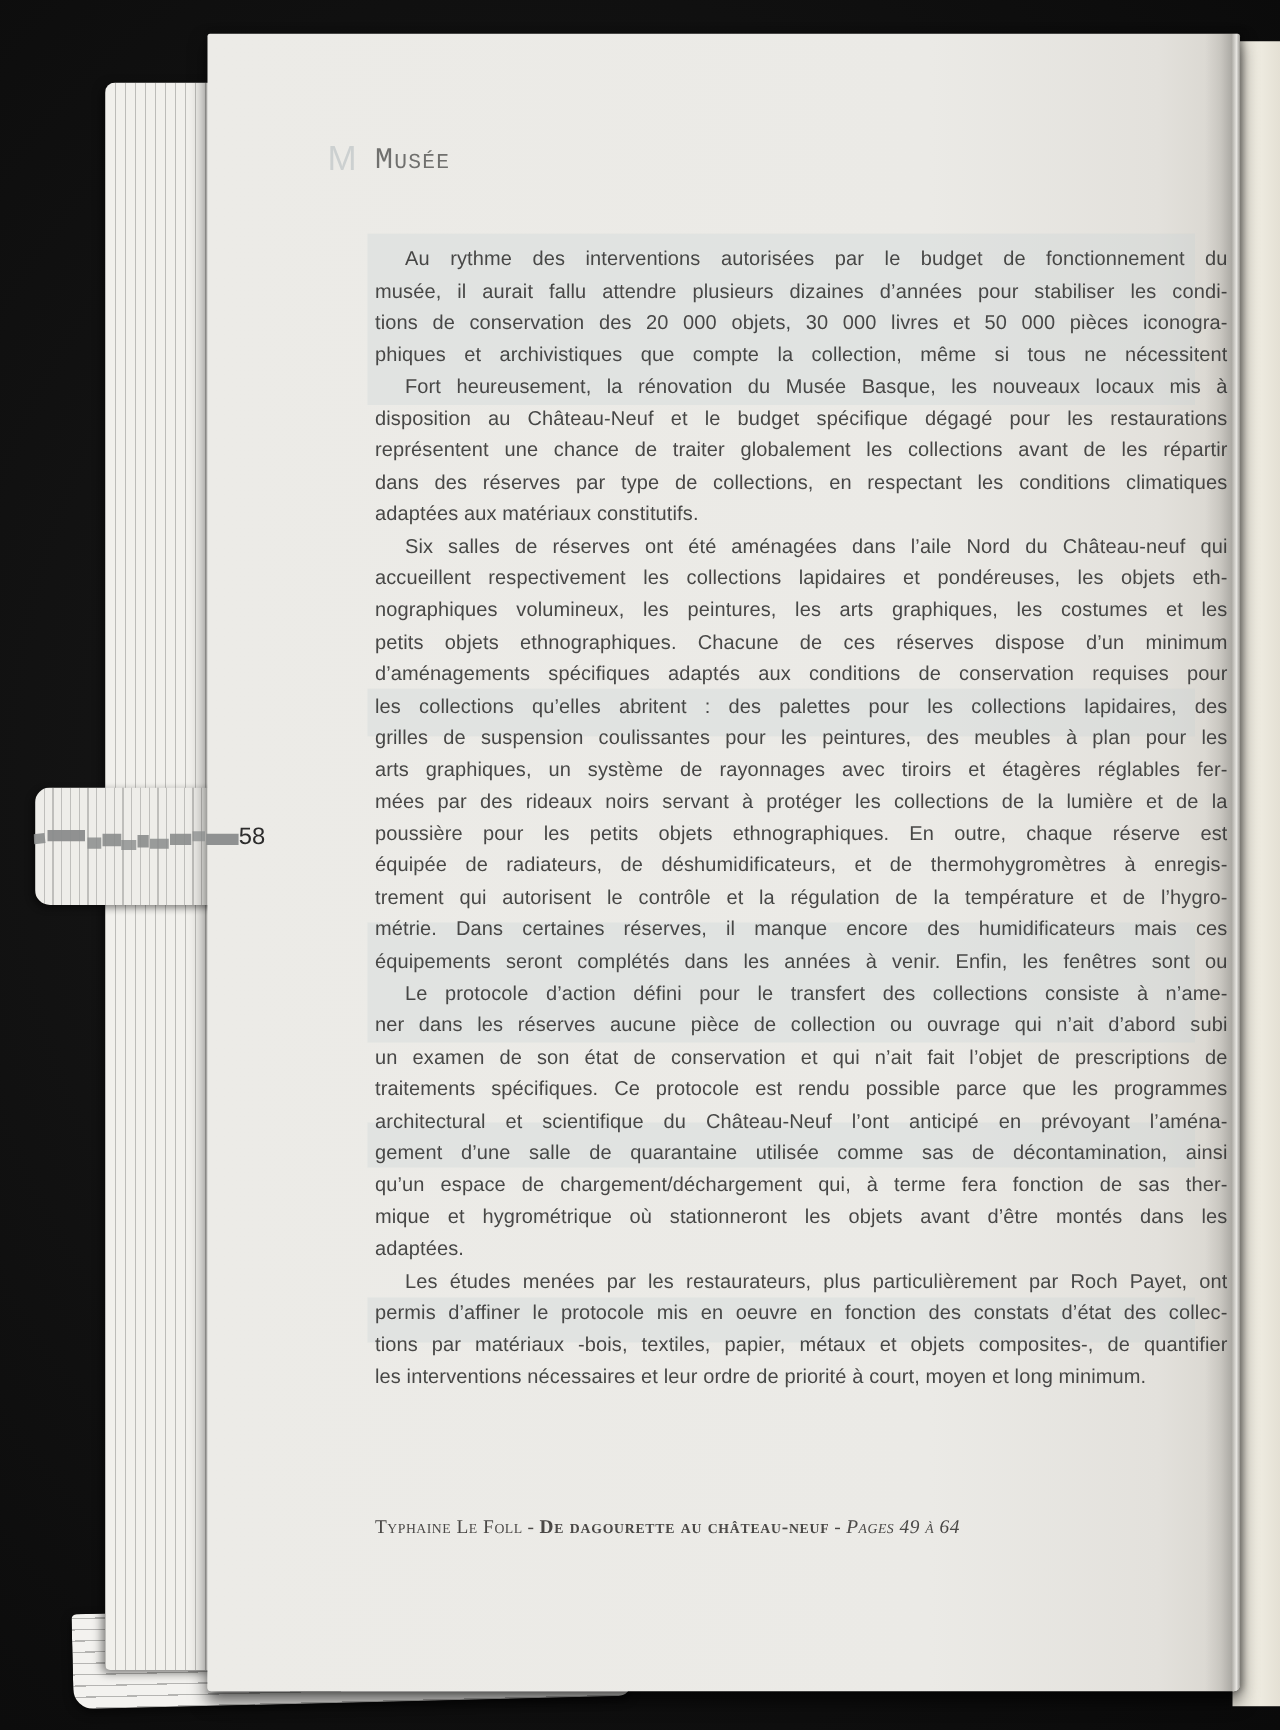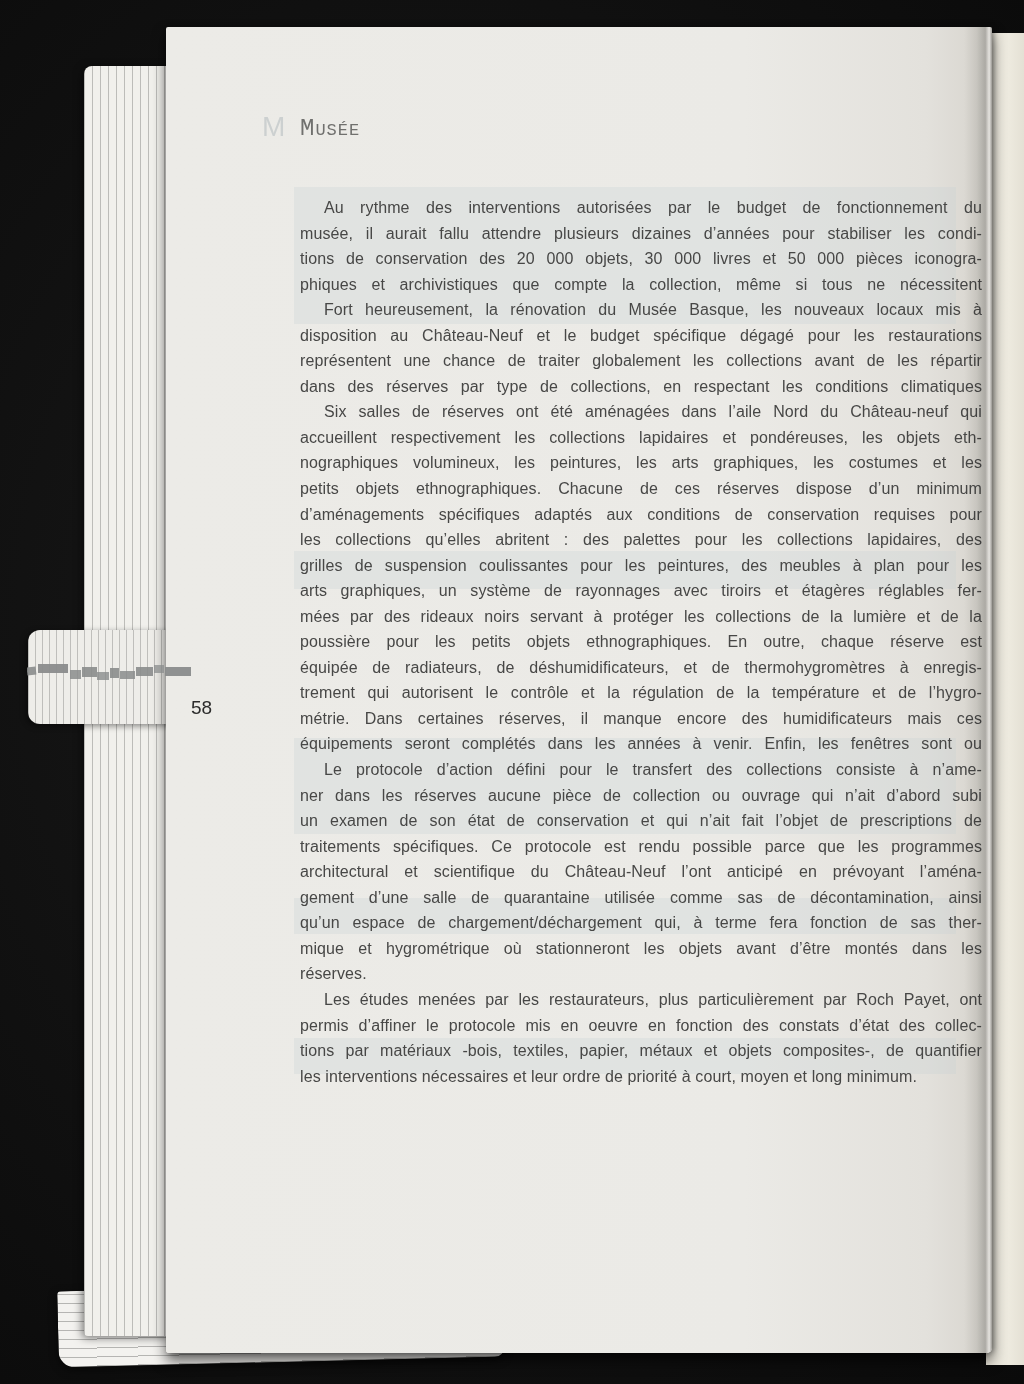--- a/index.html
+++ b/index.html
@@ -101,21 +101,21 @@
     color: #4a4846; white-space: nowrap;
   }
   .footer .f-title { font-weight: bold; letter-spacing: 0.6px; }
   .footer .f-pages { font-style: italic; }
   .footer .f-sep { padding: 0 4px; }
 
   
   .edge-marker { position: absolute; left: 27px; top: 657px; }
   .page-number {
     position: absolute; left: 191px; top: 659px;
-    font-size: 19px; color: #2c2c2c; margin-top: 38px;
+    font-size: 19px; color: #2c2c2c;
   }
 </style>
 </head>
 <body>
 
 <div class="scan">
 
   <div class="stack-bottom"></div>
   <div class="stack-left"></div>
   <div class="stack-bulge"></div>
@@ -137,20 +137,21 @@
           <div class="line first">Au rythme des interventions autorisées par le budget de fonctionnement du</div>
           <div class="line">musée, il aurait fallu attendre plusieurs dizaines d’années pour stabiliser les condi-</div>
           <div class="line">tions de conservation des 20 000 objets, 30 000 livres et 50 000 pièces iconogra-</div>
           <div class="line">phiques et archivistiques que compte la collection, même si tous ne nécessitent</div>
         </div>
         <div>
           <div class="line first">Fort heureusement, la rénovation du Musée Basque, les nouveaux locaux mis à</div>
           <div class="line">disposition au Château-Neuf et le budget spécifique dégagé pour les restaurations</div>
           <div class="line">représentent une chance de traiter globalement les collections avant de les répartir</div>
           <div class="line">dans des réserves par type de collections, en respectant les conditions climatiques</div>
+          <div class="line last">adaptées aux matériaux constitutifs.</div>
         </div>
         <div>
           <div class="line first">Six salles de réserves ont été aménagées dans l’aile Nord du Château-neuf qui</div>
           <div class="line">accueillent respectivement les collections lapidaires et pondéreuses, les objets eth-</div>
           <div class="line">nographiques volumineux, les peintures, les arts graphiques, les costumes et les</div>
           <div class="line">petits objets ethnographiques. Chacune de ces réserves dispose d’un minimum</div>
           <div class="line">d’aménagements spécifiques adaptés aux conditions de conservation requises pour</div>
           <div class="line">les collections qu’elles abritent : des palettes pour les collections lapidaires, des</div>
           <div class="line">grilles de suspension coulissantes pour les peintures, des meubles à plan pour les</div>
           <div class="line">arts graphiques, un système de rayonnages avec tiroirs et étagères réglables fer-</div>
@@ -163,30 +164,33 @@
         </div>
         <div>
           <div class="line first">Le protocole d’action défini pour le transfert des collections consiste à n’ame-</div>
           <div class="line">ner dans les réserves aucune pièce de collection ou ouvrage qui n’ait d’abord subi</div>
           <div class="line">un examen de son état de conservation et qui n’ait fait l’objet de prescriptions de</div>
           <div class="line">traitements spécifiques. Ce protocole est rendu possible parce que les programmes</div>
           <div class="line">architectural et scientifique du Château-Neuf l’ont anticipé en prévoyant l’aména-</div>
           <div class="line">gement d’une salle de quarantaine utilisée comme sas de décontamination, ainsi</div>
           <div class="line">qu’un espace de chargement/déchargement qui, à terme fera fonction de sas ther-</div>
           <div class="line">mique et hygrométrique où stationneront les objets avant d’être montés dans les</div>
-          <div class="line last">réserves.</div>
+          <div class="line last">adaptées.</div>
         </div>
         <div>
           <div class="line first">Les études menées par les restaurateurs, plus particulièrement par Roch Payet, ont</div>
           <div class="line">permis d’affiner le protocole mis en oeuvre en fonction des constats d’état des collec-</div>
           <div class="line">tions par matériaux -bois, textiles, papier, métaux et objets composites-, de quantifier</div>
           <div class="line last">les interventions nécessaires et leur ordre de priorité à court, moyen et long minimum.</div>
         </div>
       </div>
 
+    <div class="footer">
+      <span class="f-author">Typhaine Le Foll</span><span class="f-sep">-</span><span class="f-title">De dagourette au château-neuf</span><span class="f-sep">-</span><span class="f-pages">Pages 49 à 64</span>
+    </div>
 
     <div class="fold"></div>
   </div>
 
   <svg class="edge-marker" width="164" height="26" viewBox="0 0 164 26">
     <g fill="#8a8c8c">
       <rect x="0" y="10" width="9" height="8" opacity="0.9" transform="rotate(-6 4 14)"></rect>
       <rect x="11" y="7" width="30" height="9" opacity="0.95"></rect>
       <rect x="43" y="13" width="11" height="9" opacity="0.85"></rect>
       <rect x="55" y="10" width="15" height="10" opacity="0.9"></rect>

